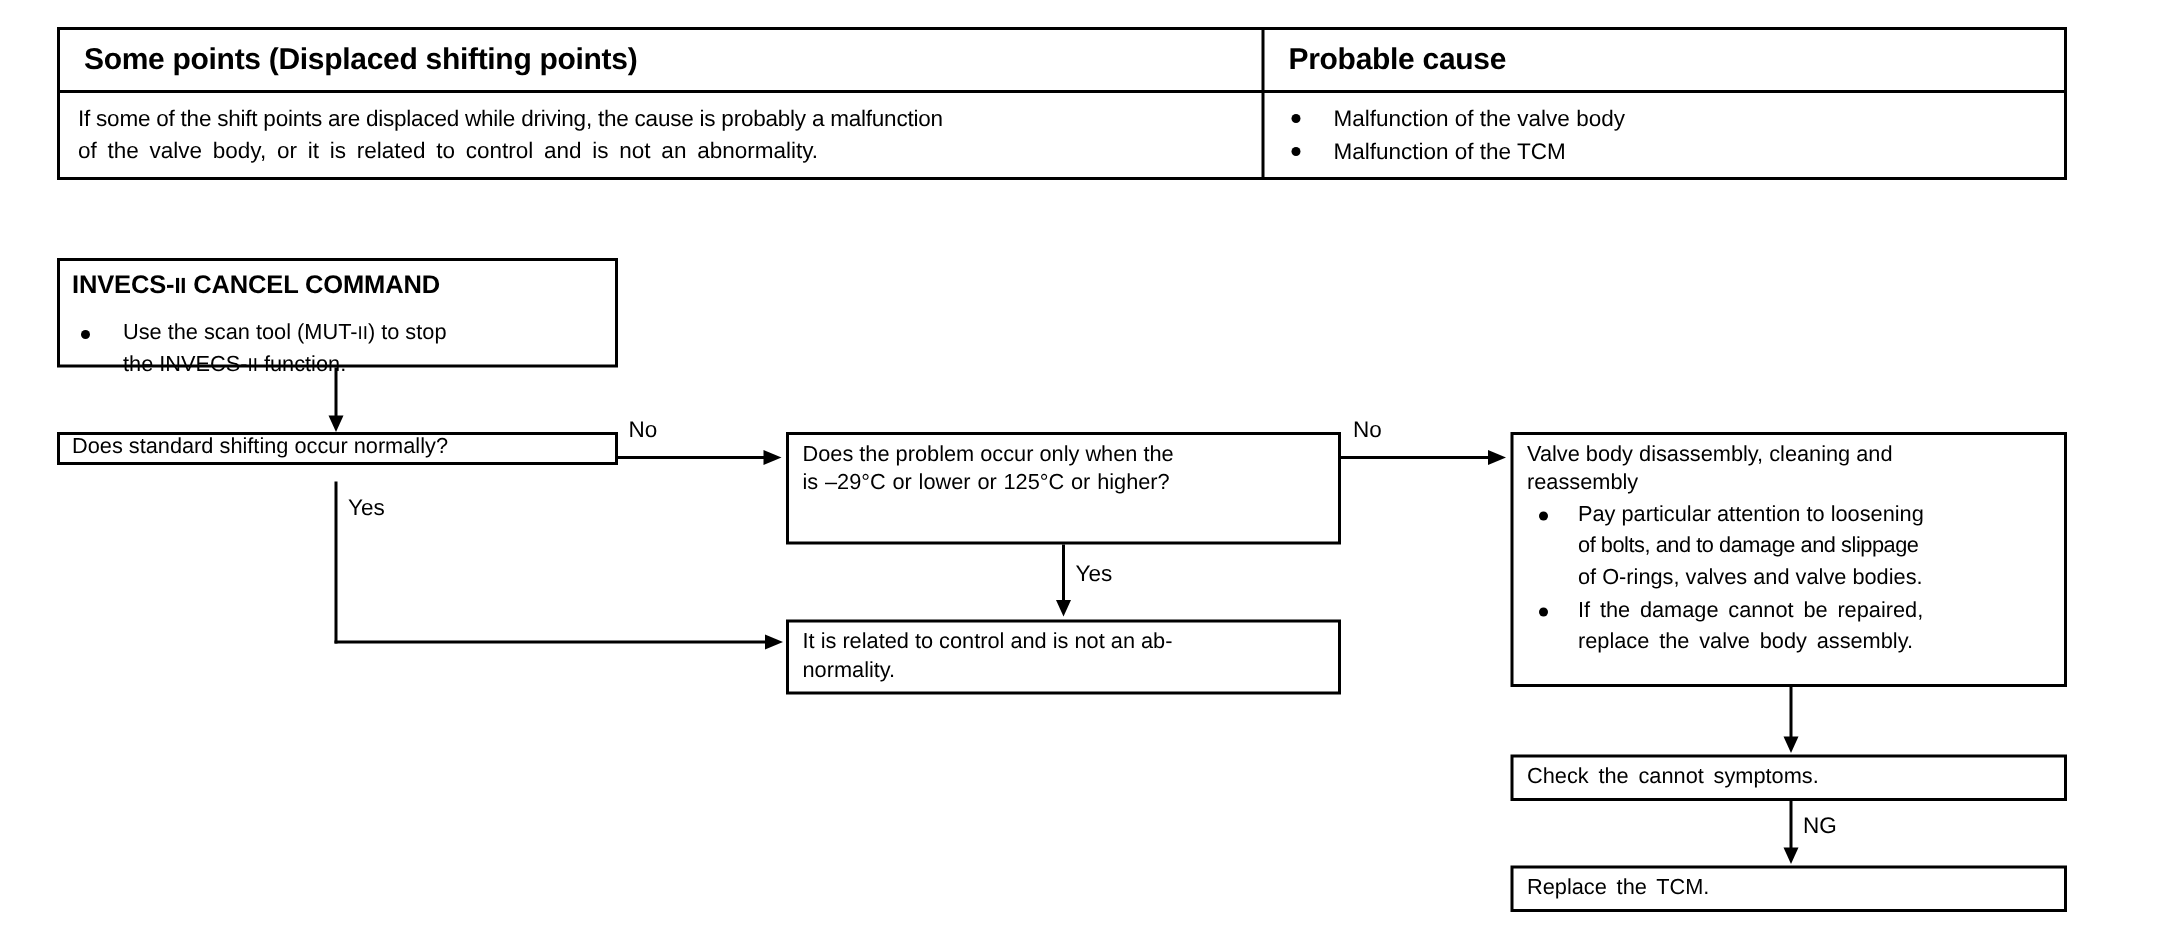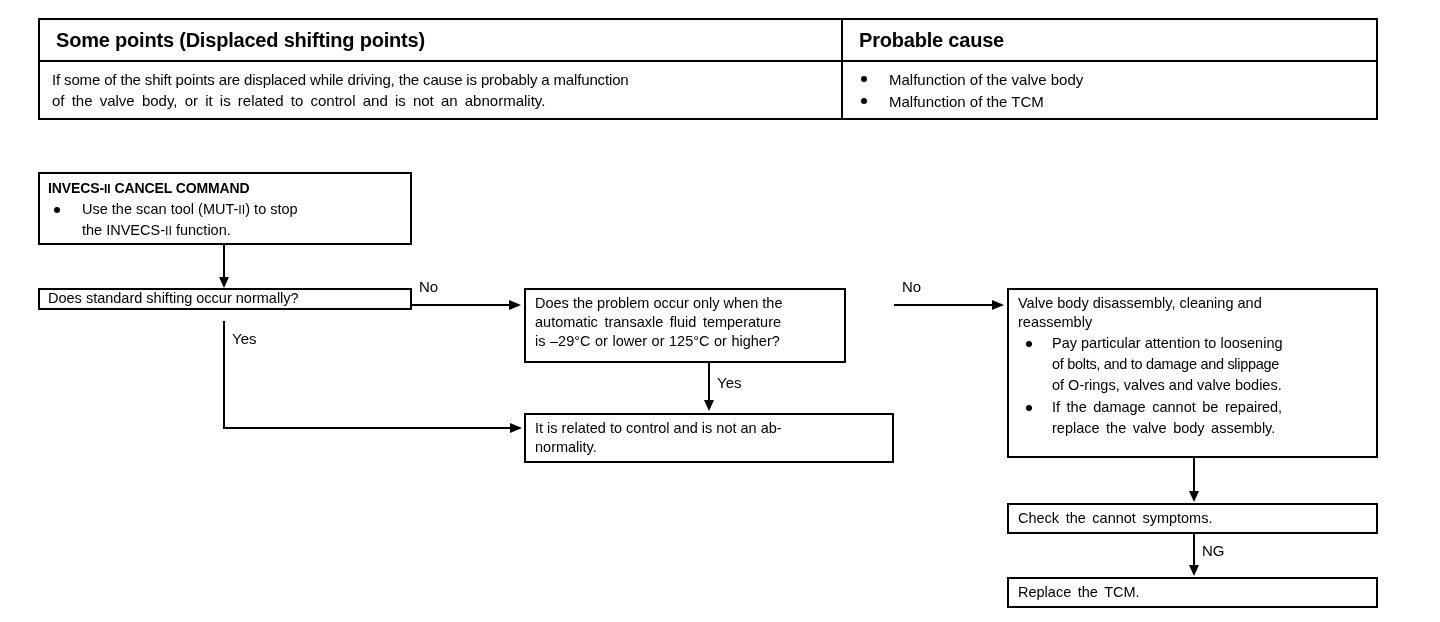--- a/index.html
+++ b/index.html
@@ -104,35 +104,35 @@
     background: #000;
   }
 
   
   #box-invecs {
     left: 38px; top: 172px; width: 374px; height: 73px;
     padding: 5px 6px 4px 8px;
   }
   #box-invecs .title {
     font-weight: bold;
-    font-size: 14px;
+    font-size: 17px;
     letter-spacing: -0.1px;
-    margin-bottom: 1px;
+    margin-bottom: 11px;
   }
   #box-invecs ul.bullets li { padding-left: 34px; }
   #box-invecs ul.bullets li::before { left: 6px; top: 8px; }
   .rn { font-size: 0.86em; }
 
   #box-q1 {
     left: 38px; top: 288px; width: 374px; height: 22px;
     display: flex; align-items: center;
     padding: 0 8px;
   }
   #box-q2 {
-    left: 524px; top: 288px; width: 322px; height: 75px;
+    left: 524px; top: 288px; width: 370px; height: 75px;
     padding: 4px 6px 0 9px;
   }
   #box-q2 .l2 { word-spacing: 2.5px; }
   #box-q2 .l3 { word-spacing: 0.5px; }
 
   #box-abnormal {
     left: 524px; top: 413px; width: 370px; height: 50px;
     padding: 4px 6px 0 9px;
   }
 
@@ -221,21 +221,20 @@
     </li>
   </ul>
 </div>
 
 <div class="box" id="box-q1">
   <span>Does standard shifting occur normally?</span>
 </div>
 
 <div class="box" id="box-q2">
   <div>Does the problem occur only when the</div>
-  <div class="l2">automatic transaxle fluid temperature</div>
   <div class="l3">is –29°C or lower or 125°C or higher?</div>
 </div>
 
 <div class="box" id="box-abnormal">
   <div>It is related to control and is not an ab-</div>
   <div>normality.</div>
 </div>
 
 <div class="box" id="box-valve">
   <div class="hdr">Valve body disassembly, cleaning and</div>

